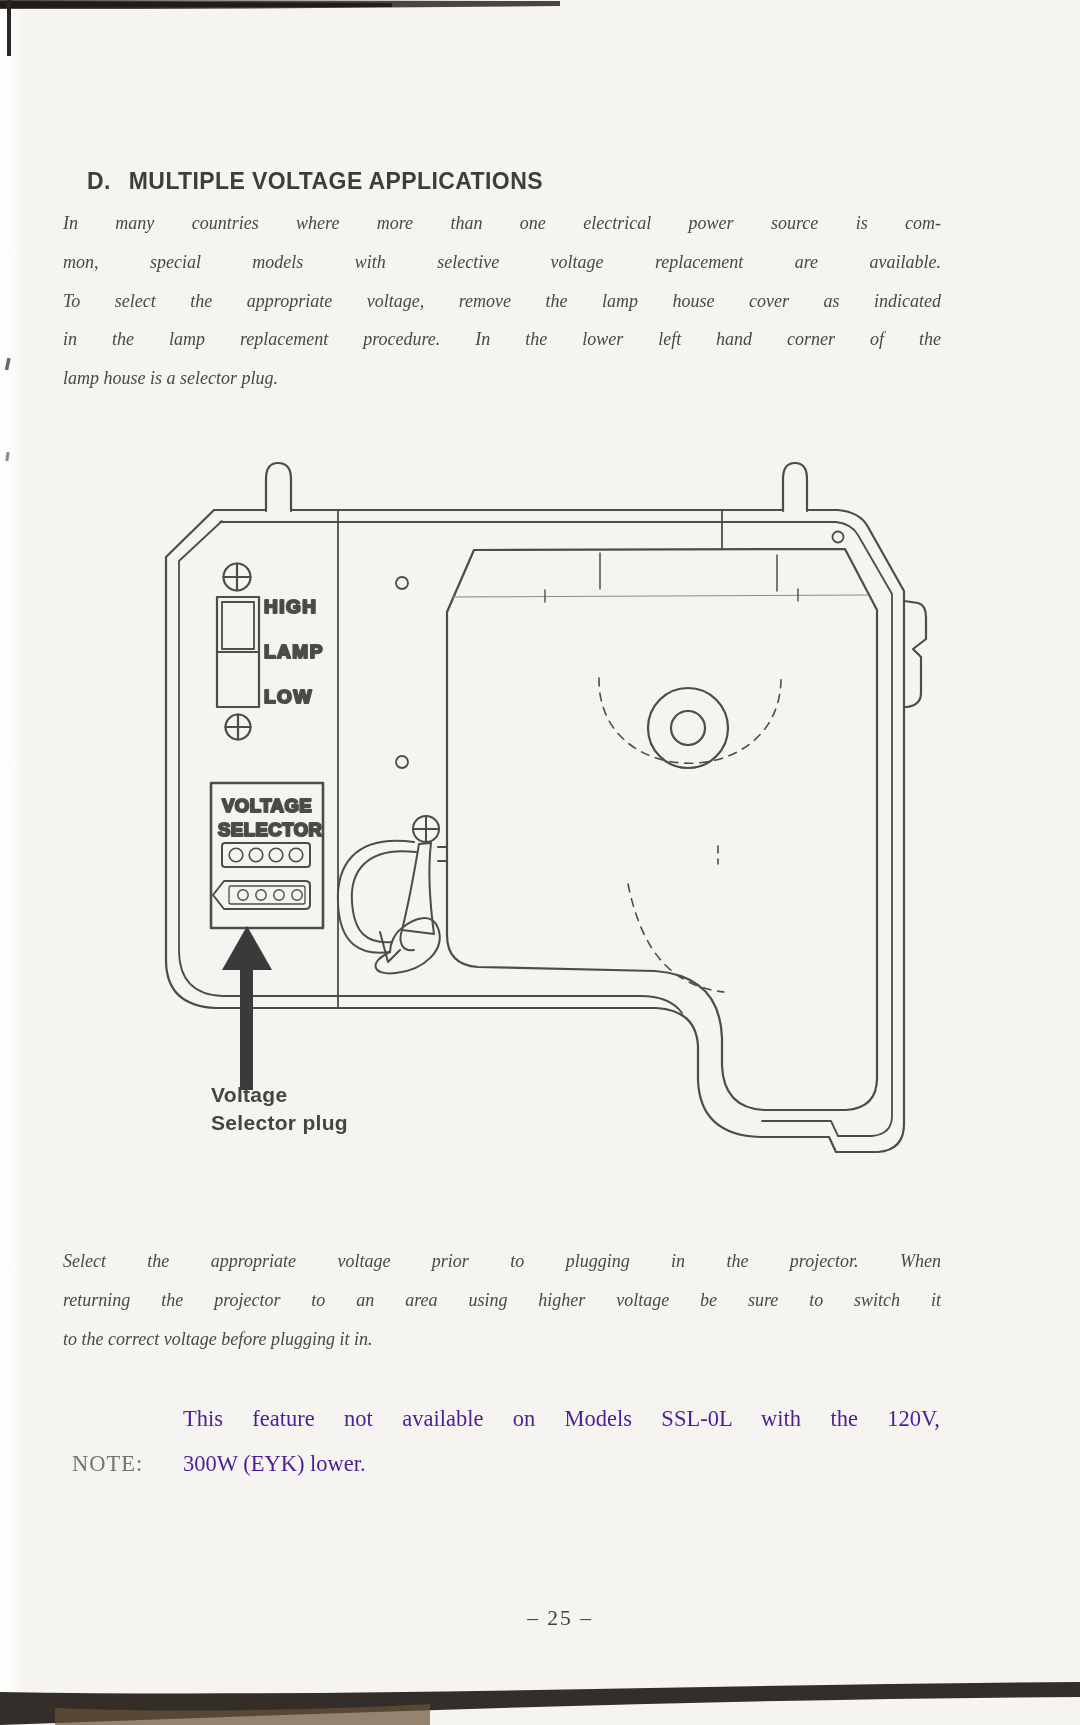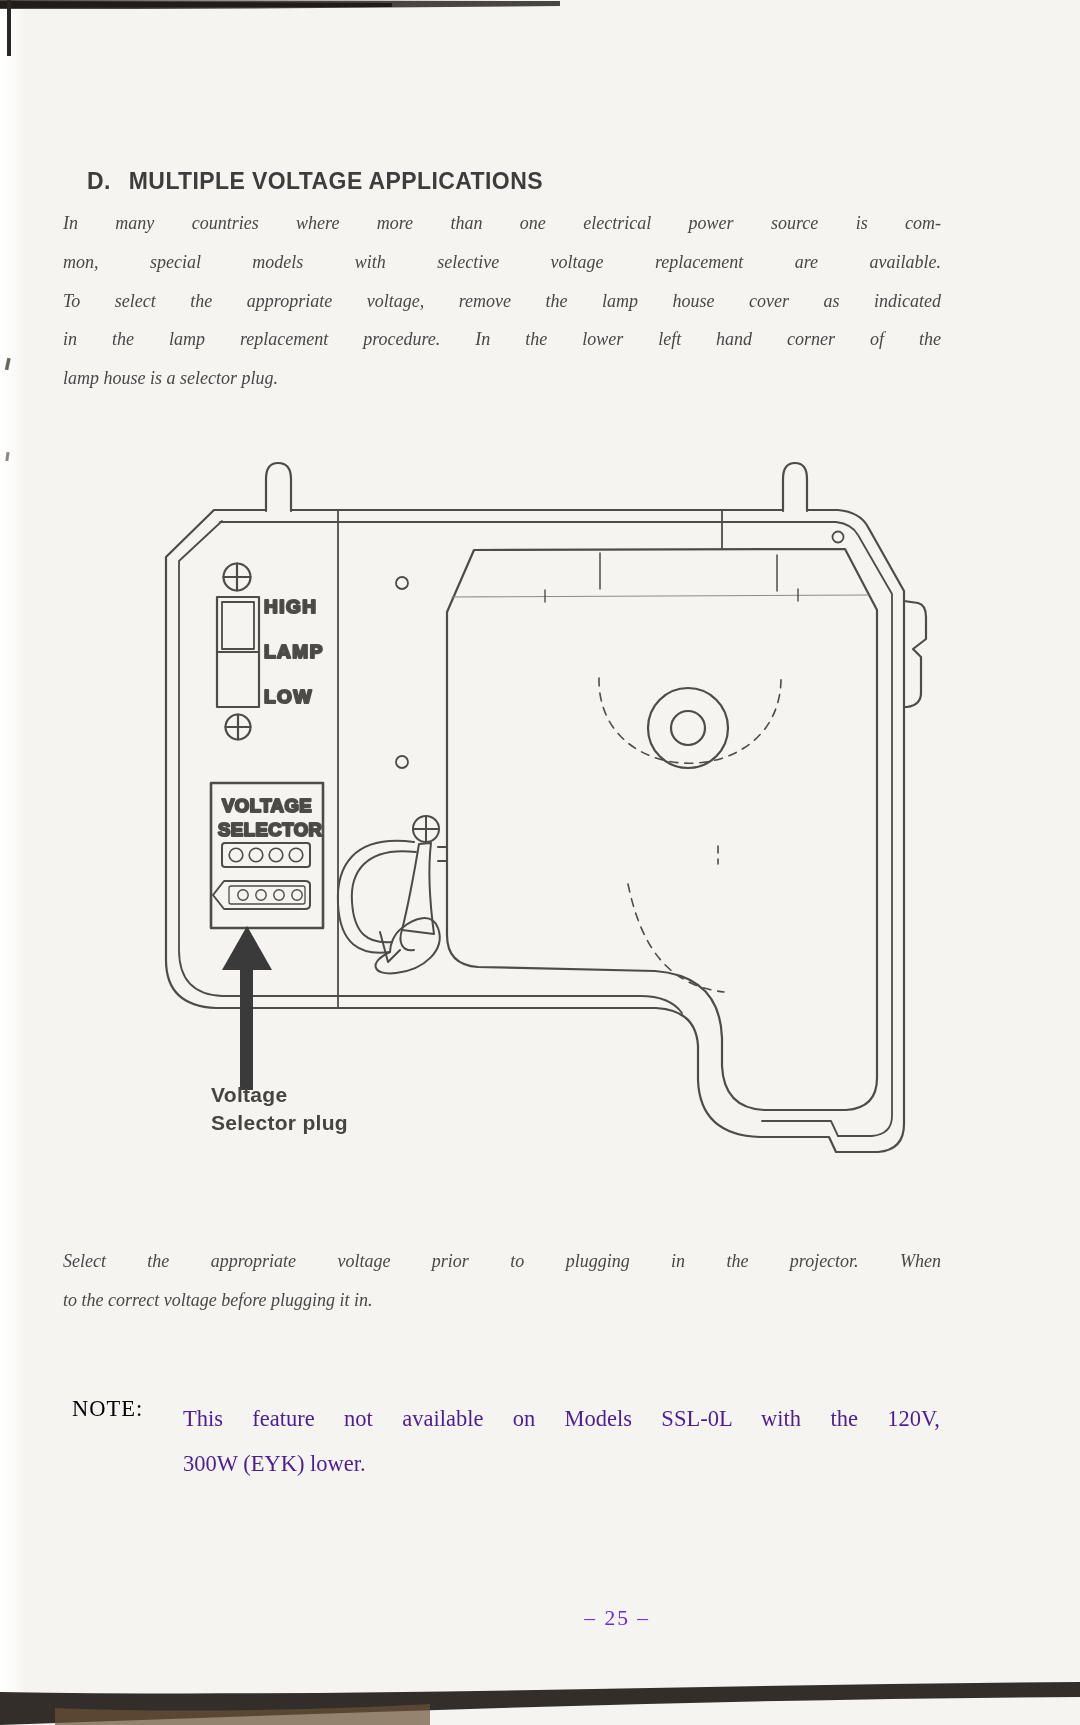--- a/index.html
+++ b/index.html
@@ -10,28 +10,28 @@
   .heading{position:absolute;left:63px;top:168px;width:900px;
            font-family:"Liberation Sans",sans-serif;font-weight:bold;font-size:23px;
            color:#3e3d3b;letter-spacing:.4px;margin-left:24px;}
   .heading .pfx{margin-right:18px;}
   .para{position:absolute;left:63px;width:878px;font-size:18px;line-height:38.8px;
         color:#4a4846;font-style:italic;}
   .para div{white-space:normal;}
   .just{text-align:justify;text-align-last:justify;}
   .p-intro{top:204px;}
   .p-body{top:1194px;line-height:39px;margin-top:48px;}
-  .note-label{position:absolute;left:72px;top:1396px;font-size:22.5px;color:#000000;
+  .note-label{position:absolute;left:72px;top:1451px;font-size:22.5px;color:#737373;
               letter-spacing:1px;}
   .note-lines{position:absolute;left:183px;top:1396px;width:757px;font-size:22.5px;
               line-height:45px;color:#4c1d95;}
   .callout{position:absolute;left:211px;top:1081px;font-family:"Liberation Sans",sans-serif;
            font-weight:bold;font-size:21px;line-height:28px;color:#454440;letter-spacing:.3px;}
-  .pageno{position:absolute;left:470px;top:1606px;width:180px;text-align:right;
-          font-size:21.5px;color:#6d28d9;letter-spacing:2px;}
+  .pageno{position:absolute;left:470px;top:1606px;width:180px;text-align:center;
+          font-size:21.5px;color:#404040;letter-spacing:2px;}
   svg.fig{position:absolute;left:0;top:0;pointer-events:none;}
   text.figlbl{font-family:"Liberation Sans",sans-serif;font-weight:bold;fill:#403f3c;}
 </style>
 </head>
 <body>
 
 <div class="page">
 
   <div class="left-edge"></div>
 
@@ -154,20 +154,21 @@
     </g>
   </svg>
 
   <div class="callout">
     <div>Voltage</div>
     <div>Selector plug</div>
   </div>
 
   <div class="para p-body">
     <div class="just">Select the appropriate voltage prior to plugging in the projector. When</div>
+    <div class="just">returning the projector to an area using higher voltage be sure to switch it</div>
     <div>to the correct voltage before plugging it in.</div>
   </div>
 
   <div class="note-label">NOTE:</div>
   <div class="note-lines">
     <div class="just">This feature not available on Models SSL-0L with the 120V,</div>
     <div>300W (EYK) lower.</div>
   </div>
 
   <div class="pageno">– 25 –</div>

